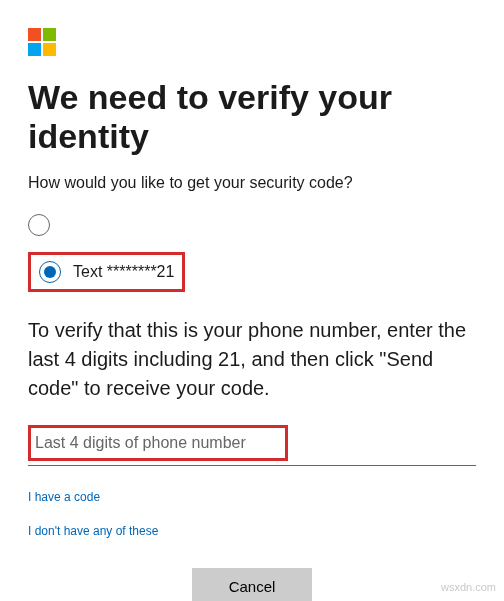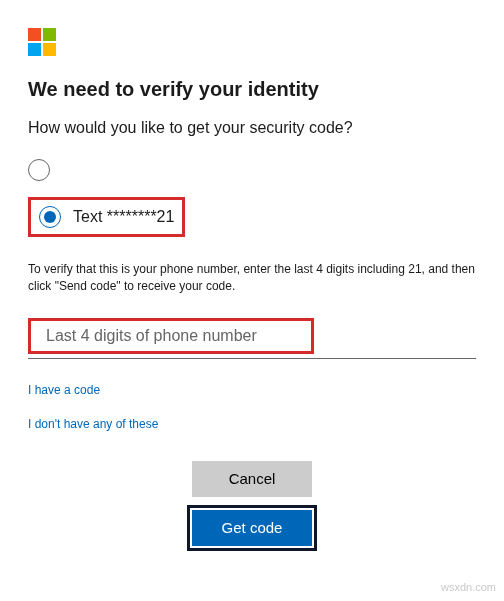--- a/index.html
+++ b/index.html
@@ -33,21 +33,21 @@
     .ms-logo div:nth-child(1) { background: #f25022; }
     .ms-logo div:nth-child(2) { background: #7fba00; }
     .ms-logo div:nth-child(3) { background: #00a4ef; }
     .ms-logo div:nth-child(4) { background: #ffb900; }
     .brand-text {
       font-size: 20px;
       color: #737373;
       font-weight: 500;
     }
     h1 {
-      font-size: 20px;
+      font-size: 34px;
       font-weight: 600;
       color: #1b1b1b;
       margin-bottom: 18px;
     }
     .subtitle {
       font-size: 16px;
       color: #1b1b1b;
       margin-bottom: 22px;
     }
     .radio-row {
@@ -80,30 +80,30 @@
     }
     .highlight-box {
       border: 3px solid #d42c2c;
       padding: 6px 8px;
       display: inline-flex;
       align-items: center;
       gap: 12px;
       margin-bottom: 16px;
     }
     .verify-text {
-      font-size: 12px;
+      font-size: 20px;
       line-height: 1.45;
       margin: 8px 0 22px 0;
       color: #1b1b1b;
     }
     .input-wrap {
       border: 3px solid #d42c2c;
-      padding: 2px 15px;
+      padding: 2px 4px;
       margin-bottom: 4px;
-      width: 286px;
+      width: 260px;
     }
     .phone-input {
       border: none;
       outline: none;
       font-size: 16px;
       color: #666;
       width: 100%;
       padding: 4px 0;
       font-family: inherit;
     }

